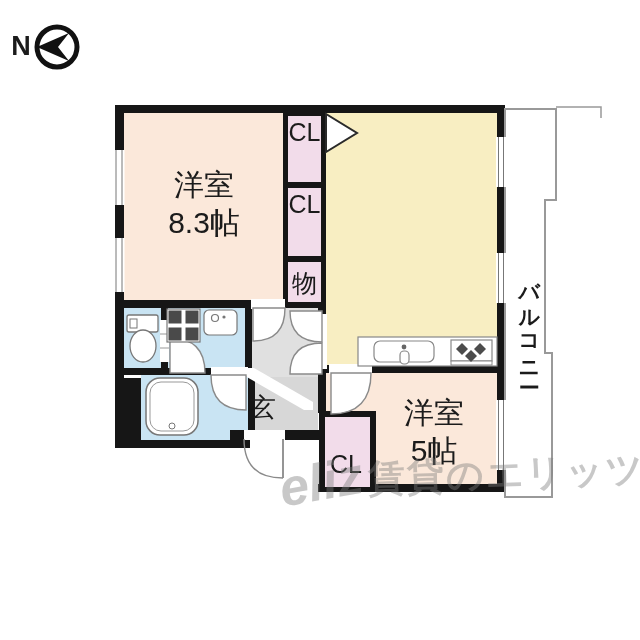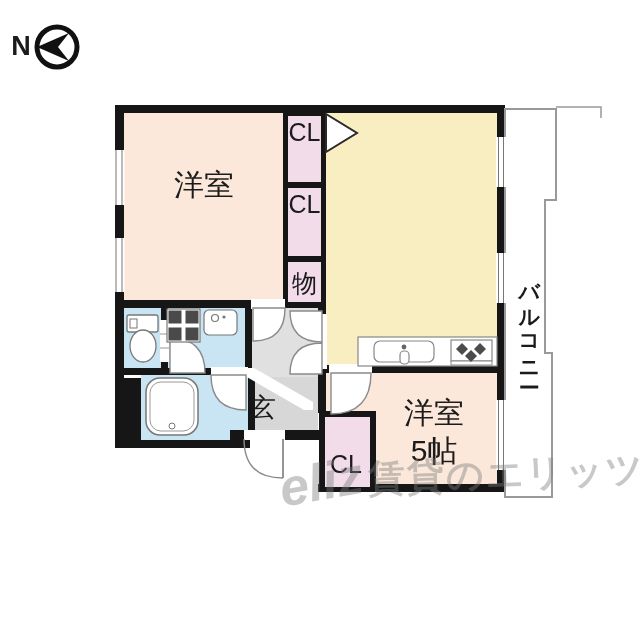--- a/index.html
+++ b/index.html
@@ -168,20 +168,21 @@
     <g>
       <circle cx="57" cy="47" r="20" fill="#ffffff" stroke="#111" stroke-width="5"></circle>
       <polygon points="37,47 69,33 58,47 69,61" fill="#111"></polygon>
     </g>
   </svg>
 
   <div class="label" style="left:8px;top:30px;width:26px;font-size:27px;font-weight:700;">N</div>
 
   <div class="label" style="left:124px;top:166px;width:160px;font-size:30px;">
     <div>洋室</div>
+    <div>8.3帖</div>
   </div>
 
 
   <div class="label vstack" style="left:288px;top:120px;width:33px;font-size:25px;">CL</div>
   <div class="label vstack" style="left:288px;top:192px;width:33px;font-size:25px;">CL</div>
   <div class="label" style="left:288px;top:268px;width:33px;font-size:25px;">物</div>
 
   <div class="label vjp" style="left:516px;top:238px;height:170px;font-size:21px;font-weight:600;">バルコニー</div>
 
   <div class="label" style="left:247px;top:391px;width:32px;font-size:26px;">玄</div>

